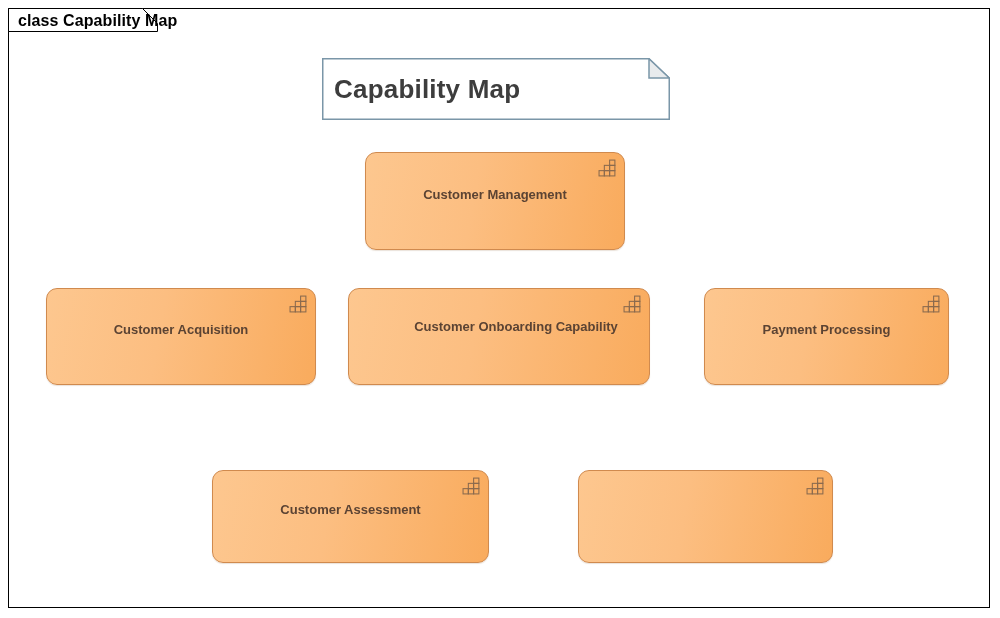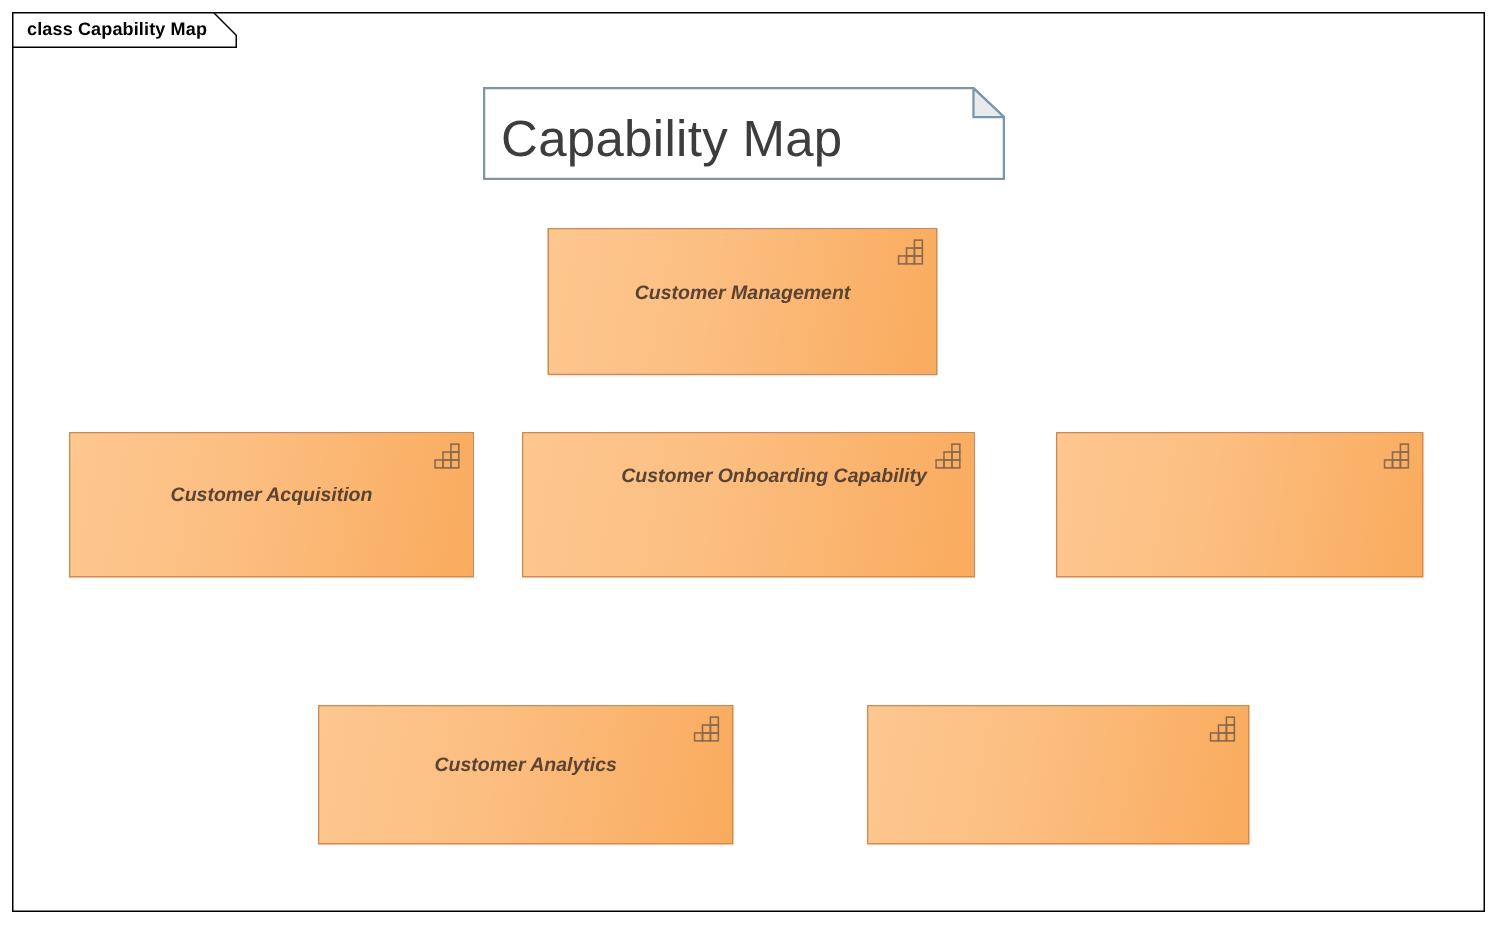--- a/index.html
+++ b/index.html
@@ -32,21 +32,21 @@
     left: 8px;
     top: 8px;
     width: 150px;
     height: 24px;
   }
   #frame-tab svg { display: block; }
   #frame-tab-label {
     position: absolute;
     left: 10px;
     top: 4px;
-    font-size: 12px;
+    font-size: 16px;
     font-weight: bold;
     color: #000000;
     white-space: nowrap;
     letter-spacing: 0.1px;
   }
 
   
   #title-note {
     position: absolute;
     left: 322px;
@@ -57,36 +57,35 @@
   #title-note svg {
     position: absolute;
     left: 0;
     top: 0;
     display: block;
   }
   #title-note-text {
     position: absolute;
     left: 12px;
     top: 16px;
-    font-size: 34px;
-    font-weight: normal;
+    font-size: 26px;
+    font-weight: bold;
     color: #3d3d3d;
     white-space: nowrap;
     letter-spacing: 0.2px;
   }
 
   
   .capability {
     position: absolute;
     box-sizing: border-box;
     border: 1px solid #d08a4e;
-    border-radius: 0;
+    border-radius: 11px;
     background: linear-gradient(100deg, #fdc78f 0%, #fcbe81 42%, #f9ab5d 100%);
     box-shadow: 0 1px 1px rgba(140, 95, 50, 0.18);
-    font-style: italic;
   }
   .capability-label {
     position: absolute;
     left: 0;
     right: 0;
     text-align: center;
     font-size: 13px;
     font-weight: bold;
     color: #5b4333;
     white-space: nowrap;
@@ -151,46 +150,47 @@
       <span class="capability-icon">
         <svg width="19" height="18" viewBox="0 0 18 17">
           <rect x="11" y="1" width="5" height="5" fill="none" stroke="#8a6a4e" stroke-width="1"></rect>
           <rect x="6" y="6" width="5" height="5" fill="none" stroke="#8a6a4e" stroke-width="1"></rect>
           <rect x="11" y="6" width="5" height="5" fill="none" stroke="#8a6a4e" stroke-width="1"></rect>
           <rect x="1" y="11" width="5" height="5" fill="none" stroke="#8a6a4e" stroke-width="1"></rect>
           <rect x="6" y="11" width="5" height="5" fill="none" stroke="#8a6a4e" stroke-width="1"></rect>
           <rect x="11" y="11" width="5" height="5" fill="none" stroke="#8a6a4e" stroke-width="1"></rect>
         </svg>
       </span>
-      <span class="capability-label" style="top: 20px; padding-left: 34px;">Customer Onboarding Capability</span>
+      <span class="capability-label" style="top: 30px; padding-left: 34px;">Customer Onboarding Capability</span>
     </div>
     <div class="capability" style="left: 704px; top: 288px; width: 245px; height: 97px;">
       <span class="capability-icon">
         <svg width="19" height="18" viewBox="0 0 18 17">
           <rect x="11" y="1" width="5" height="5" fill="none" stroke="#8a6a4e" stroke-width="1"></rect>
           <rect x="6" y="6" width="5" height="5" fill="none" stroke="#8a6a4e" stroke-width="1"></rect>
           <rect x="11" y="6" width="5" height="5" fill="none" stroke="#8a6a4e" stroke-width="1"></rect>
           <rect x="1" y="11" width="5" height="5" fill="none" stroke="#8a6a4e" stroke-width="1"></rect>
           <rect x="6" y="11" width="5" height="5" fill="none" stroke="#8a6a4e" stroke-width="1"></rect>
           <rect x="11" y="11" width="5" height="5" fill="none" stroke="#8a6a4e" stroke-width="1"></rect>
         </svg>
       </span>
+      <span class="capability-label" style="top: 33px;">Payment Processing</span>
     </div>
     <div class="capability" style="left: 212px; top: 470px; width: 277px; height: 93px;">
       <span class="capability-icon">
         <svg width="19" height="18" viewBox="0 0 18 17">
           <rect x="11" y="1" width="5" height="5" fill="none" stroke="#8a6a4e" stroke-width="1"></rect>
           <rect x="6" y="6" width="5" height="5" fill="none" stroke="#8a6a4e" stroke-width="1"></rect>
           <rect x="11" y="6" width="5" height="5" fill="none" stroke="#8a6a4e" stroke-width="1"></rect>
           <rect x="1" y="11" width="5" height="5" fill="none" stroke="#8a6a4e" stroke-width="1"></rect>
           <rect x="6" y="11" width="5" height="5" fill="none" stroke="#8a6a4e" stroke-width="1"></rect>
           <rect x="11" y="11" width="5" height="5" fill="none" stroke="#8a6a4e" stroke-width="1"></rect>
         </svg>
       </span>
-      <span class="capability-label" style="top: 31px;">Customer Analytics</span>
+      <span class="capability-label" style="top: 31px;">Customer Assessment</span>
     </div>
     <div class="capability" style="left: 578px; top: 470px; width: 255px; height: 93px;">
       <span class="capability-icon">
         <svg width="19" height="18" viewBox="0 0 18 17">
           <rect x="11" y="1" width="5" height="5" fill="none" stroke="#8a6a4e" stroke-width="1"></rect>
           <rect x="6" y="6" width="5" height="5" fill="none" stroke="#8a6a4e" stroke-width="1"></rect>
           <rect x="11" y="6" width="5" height="5" fill="none" stroke="#8a6a4e" stroke-width="1"></rect>
           <rect x="1" y="11" width="5" height="5" fill="none" stroke="#8a6a4e" stroke-width="1"></rect>
           <rect x="6" y="11" width="5" height="5" fill="none" stroke="#8a6a4e" stroke-width="1"></rect>
           <rect x="11" y="11" width="5" height="5" fill="none" stroke="#8a6a4e" stroke-width="1"></rect>

